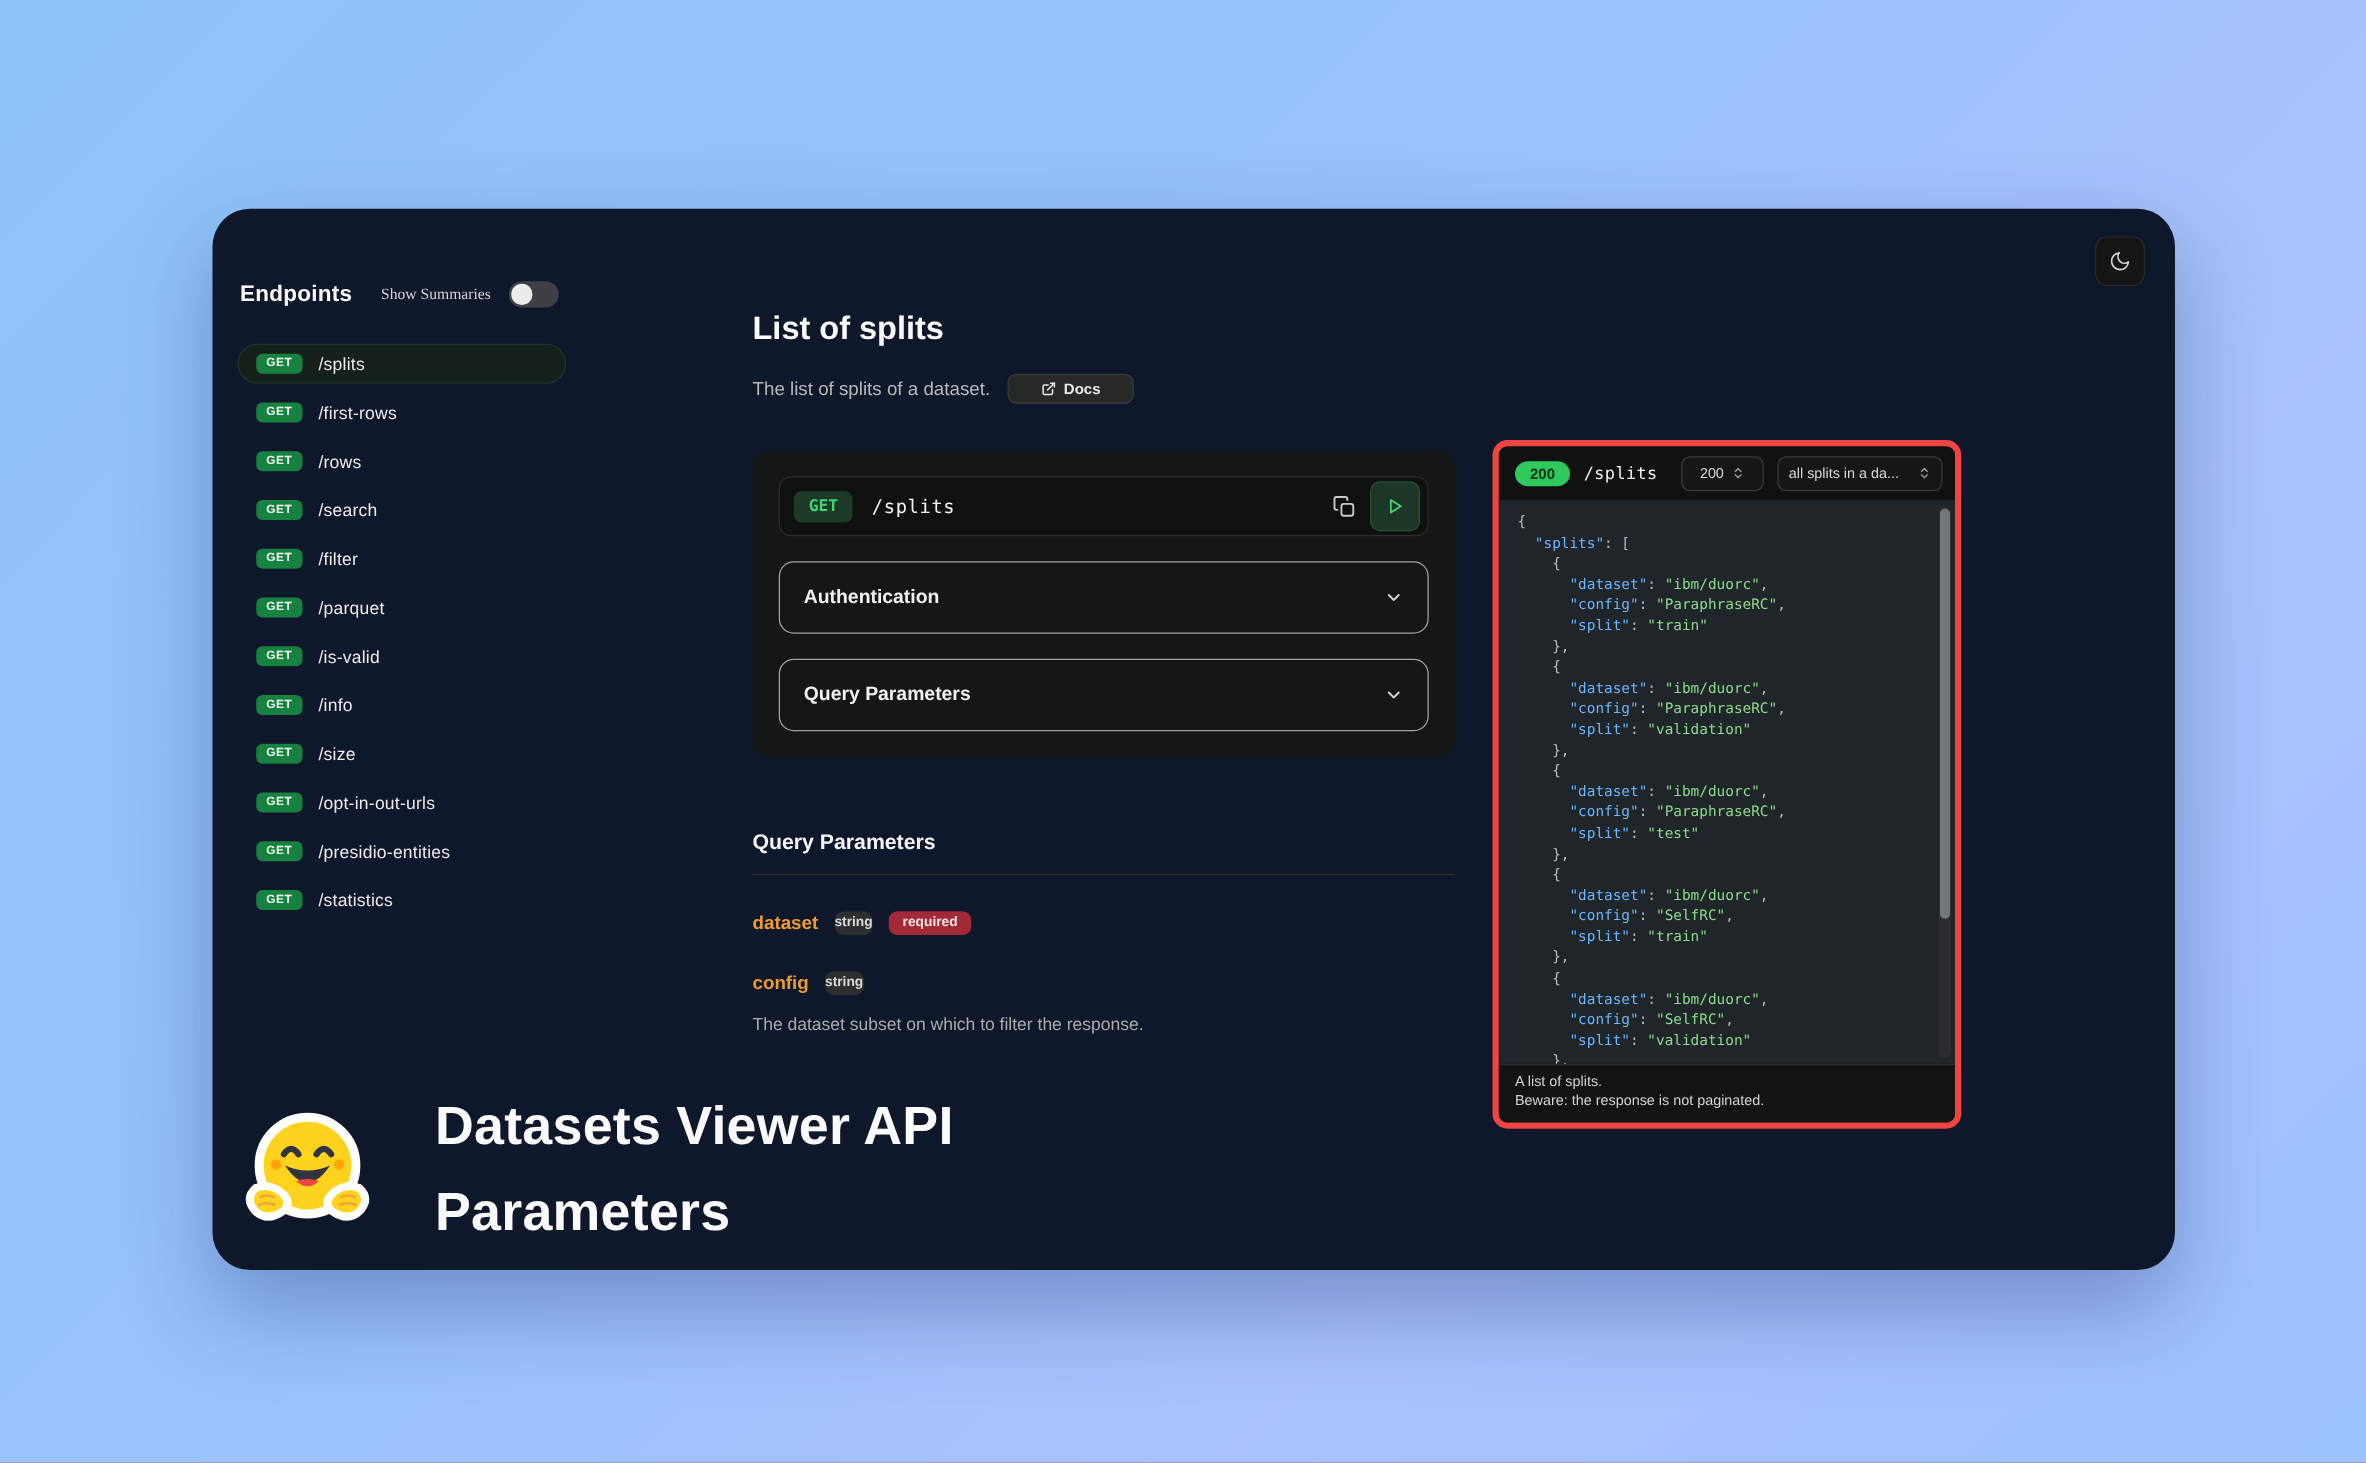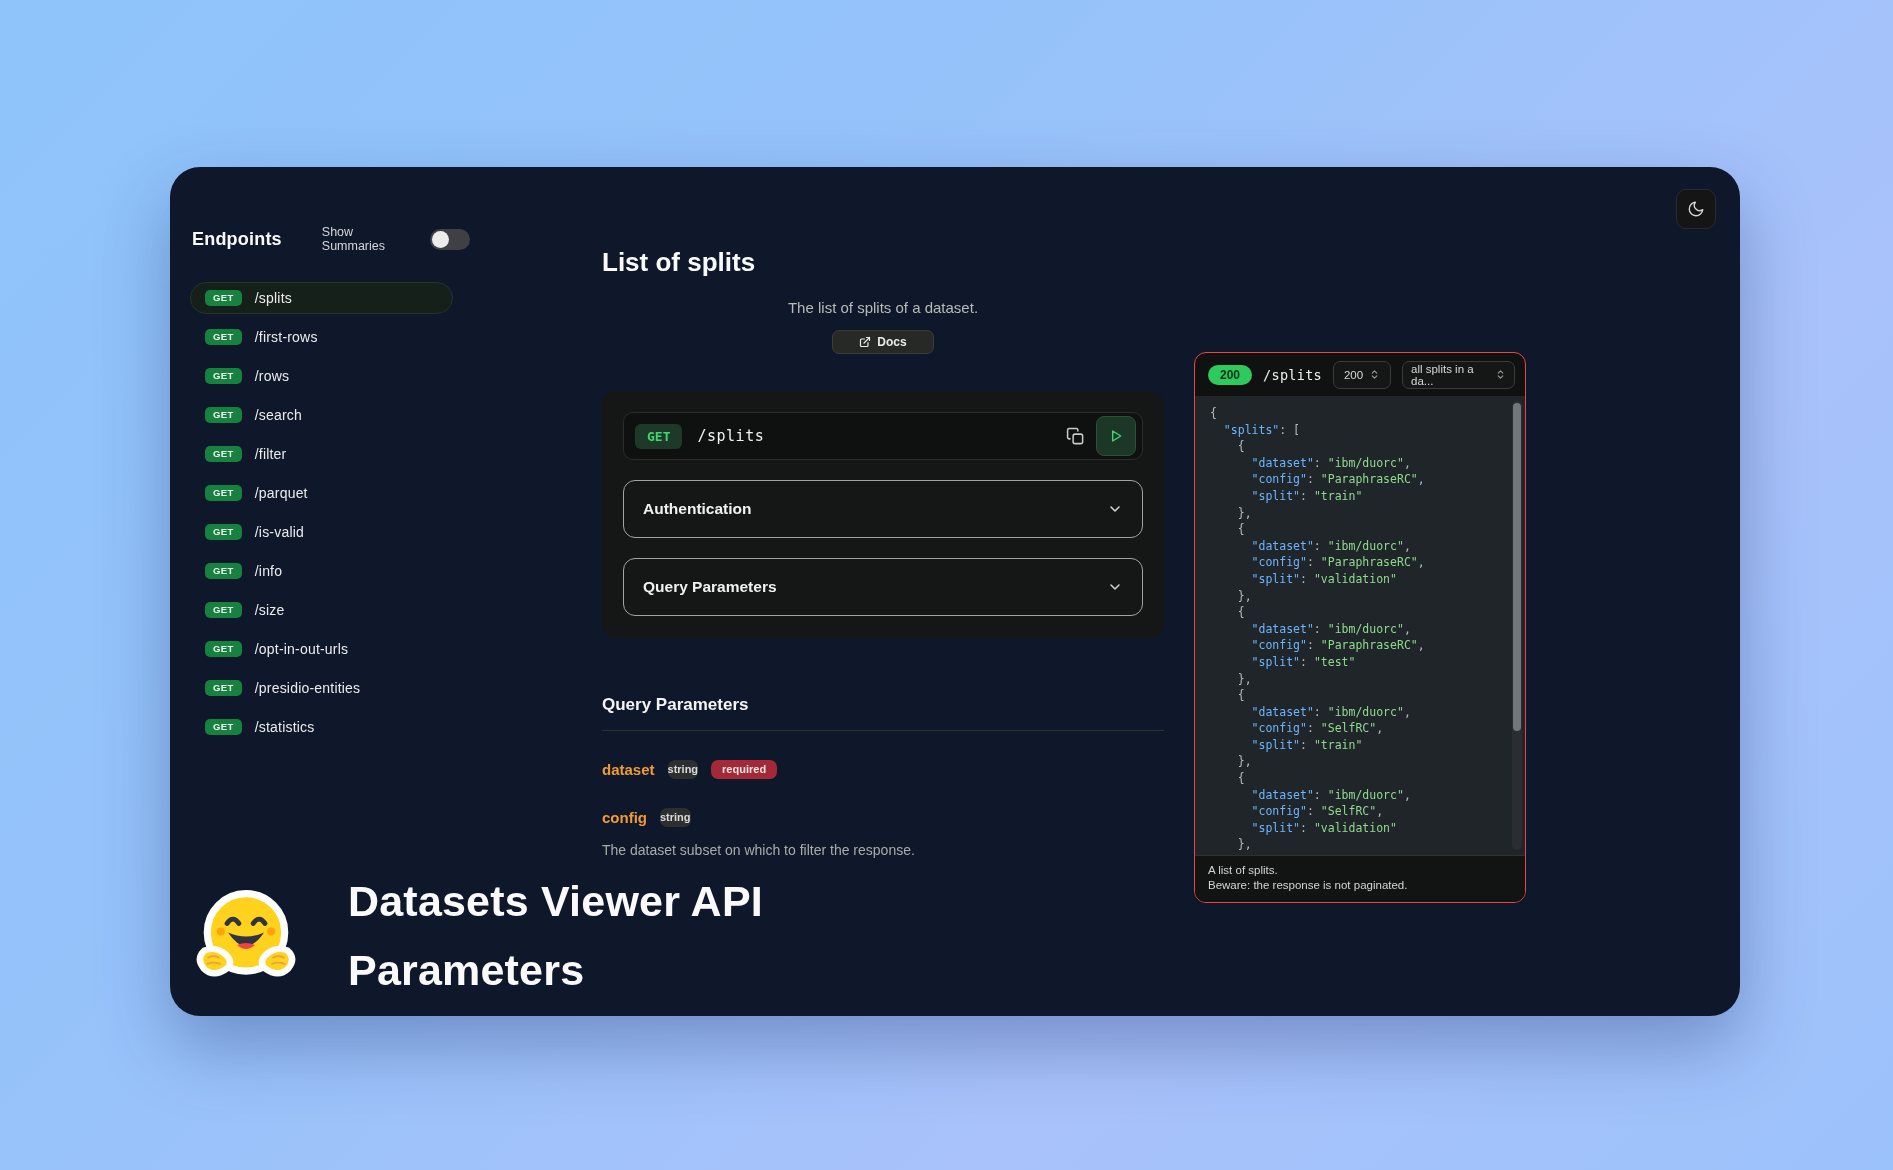--- a/index.html
+++ b/index.html
@@ -12,35 +12,35 @@
     background:#0f172a;border-radius:30px;box-shadow:0 30px 70px rgba(25,45,110,.35);}
 
   
   .theme-btn{position:absolute;top:22px;right:24px;width:38px;height:38px;border-radius:10px;
     background:#151515;border:1px solid #2a2a2a;display:flex;align-items:center;justify-content:center;cursor:pointer;}
 
   
   .sidebar{position:absolute;left:20px;top:58px;width:280px;}
   .sb-head{display:flex;align-items:center;gap:14px;padding-left:2px;}
   .sb-title{font-size:18px;font-weight:700;color:#fafafa;letter-spacing:.2px;}
-  .sb-toggle-label{font-size:12.5px;color:#d6d6d6;margin-left:26px;}
+  .sb-toggle-label{font-size:12.5px;color:#d6d6d6;margin-left:9px;font-family:Liberation Serif, serif;}
   .toggle{width:40px;height:21px;border-radius:999px;background:#3f4045;position:relative;cursor:pointer;flex:none;}
   .toggle .knob{position:absolute;left:2px;top:2px;width:17px;height:17px;border-radius:50%;background:#ececec;}
   .ep-list{margin-top:29px;display:flex;flex-direction:column;gap:7px;}
   .ep-row{display:flex;align-items:center;gap:13px;height:30px;padding:0 14px;width:233px;
     border-radius:999px;border:1px solid transparent;cursor:pointer;}
   .ep-row.selected{background:#16201a;border-color:#24342а;border:1px solid #243428;}
   .get-badge{background:#17813f;color:#eef7f0;font-size:9.5px;font-weight:700;letter-spacing:.4px;
     padding:3px 8px;border-radius:5px;line-height:1;}
   .ep-label{font-size:14px;color:#ececec;letter-spacing:.2px;}
 
   
   .main{position:absolute;left:432px;top:80px;width:562px;}
   .page-title{font-size:26px;font-weight:700;color:#fafafa;}
-  .desc-row{display:flex;align-items:center;gap:14px;margin-top:21px;flex-direction:column;}
+  .desc-row{display:flex;align-items:center;gap:14px;margin-top:21px;}
   .desc-text{font-size:15px;color:#b7bbb7;}
   .docs-btn{display:flex;align-items:center;gap:6px;background:#272927;border:1px solid #3b3d3b;
     border-radius:7px;padding:4px 26px;font-size:12px;font-weight:700;color:#eaeaea;cursor:pointer;}
 
   .req-panel{margin-top:37px;background:#151716;border-radius:14px;padding:21px;box-sizing:border-box;height:247px;}
   .req-bar{display:flex;align-items:center;background:#0f1110;border:1px solid #2b2d2b;border-radius:10px;
     height:48px;padding:0 6px 0 11px;box-sizing:border-box;}
   .req-method{background:#1d3a28;color:#41d674;font-weight:700;font-size:13px;padding:6px 12px;border-radius:6px;line-height:1;}
   .req-path{font-size:15px;color:#f2f2f2;margin-left:15px;letter-spacing:.5px;}
   .copy-btn{margin-left:auto;width:34px;height:34px;display:flex;align-items:center;justify-content:center;cursor:pointer;}
@@ -53,21 +53,21 @@
   .qp-heading{margin-top:57px;font-size:17px;font-weight:700;color:#f5f5f5;}
   .qp-rule{height:1px;background:#2e2f2e;margin-top:15px;}
   .param{margin-top:29px;}
   .param-head{display:flex;align-items:center;gap:13px;}
   .param-name{font-size:15px;font-weight:700;color:#ef9b33;}
   .chip-type{background:#2d2f2e;color:#d9dbd9;font-size:11px;font-weight:700;padding:4px 0;border-radius:7px;line-height:1;}
   .chip-required{background:#a32938;color:#f3e2e2;font-size:11px;font-weight:700;padding:4px 11px;border-radius:7px;line-height:1;}
   .param-desc{margin-top:15px;font-size:14px;color:#a9ada9;}
 
   
-  .resp{position:absolute;left:1024px;top:185px;width:332px;height:551px;border:1px solid #ef4444;
+  .resp{position:absolute;left:1024px;top:185px;width:375px;height:551px;border:5px solid #ef4444;
     border-radius:12px;background:#101211;box-sizing:border-box;overflow:hidden;display:flex;flex-direction:column;}
   .resp-head{height:43px;flex:none;display:flex;align-items:center;padding:0 10px 0 13px;gap:11px;}
   .status-pill{background:#2eca5e;color:#0c3118;font-size:12px;font-weight:700;padding:4px 12px;border-radius:999px;line-height:1;}
   .resp-path{font-size:13.5px;color:#f0f0f0;letter-spacing:.3px;}
   .select{display:flex;align-items:center;justify-content:space-between;gap:6px;border:1px solid #393b3d;
     background:#151717;border-radius:7px;height:28px;padding:0 8px;box-sizing:border-box;cursor:pointer;}
   .select .sel-text{font-size:11.5px;color:#d7d9d7;}
   .sel-status{margin-left:auto;width:66px;justify-content:center;}
   .sel-example{width:132px;}
   .resp-body{flex:1;background:#20252a;position:relative;overflow:hidden;}

